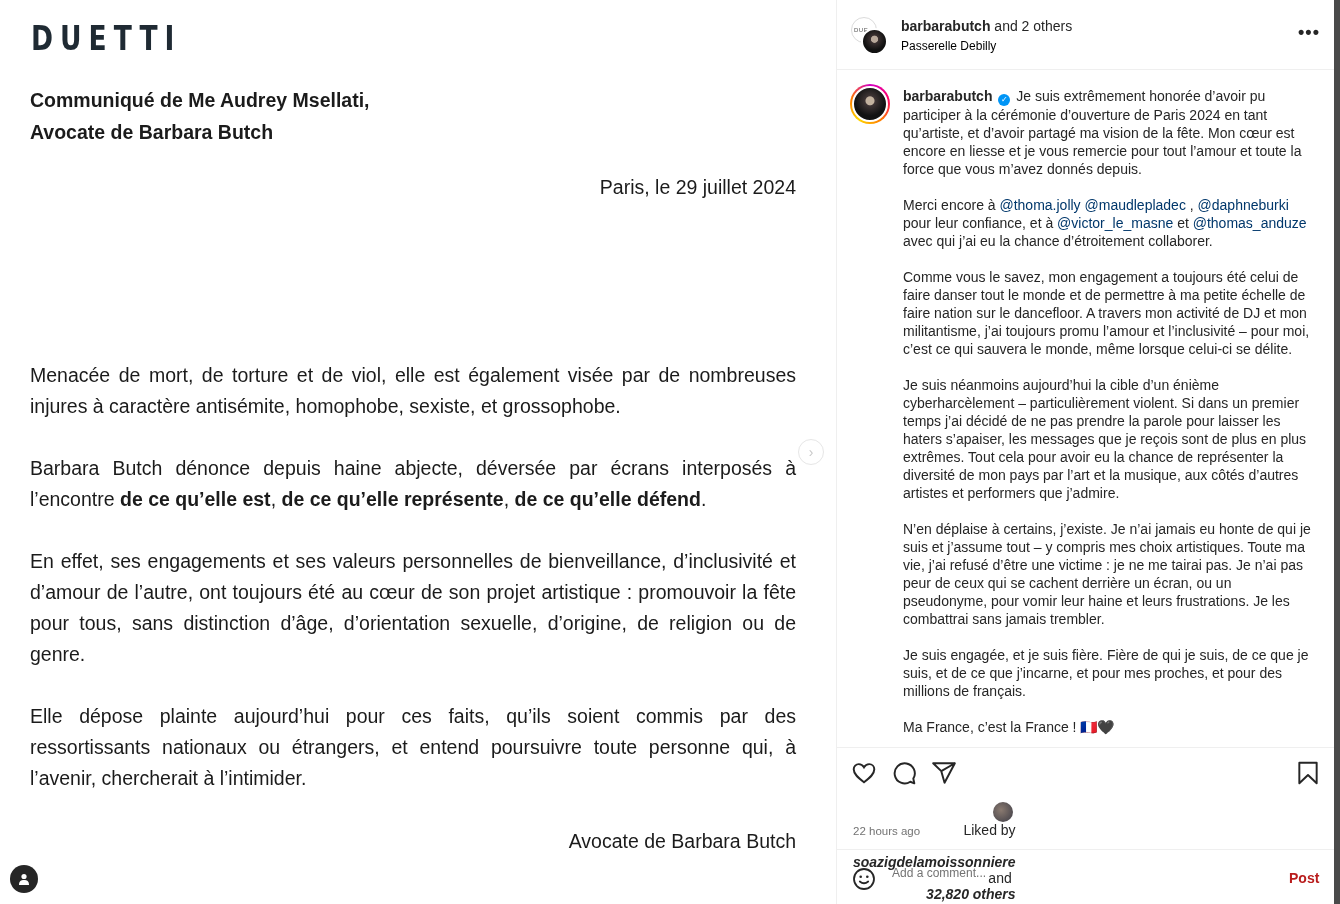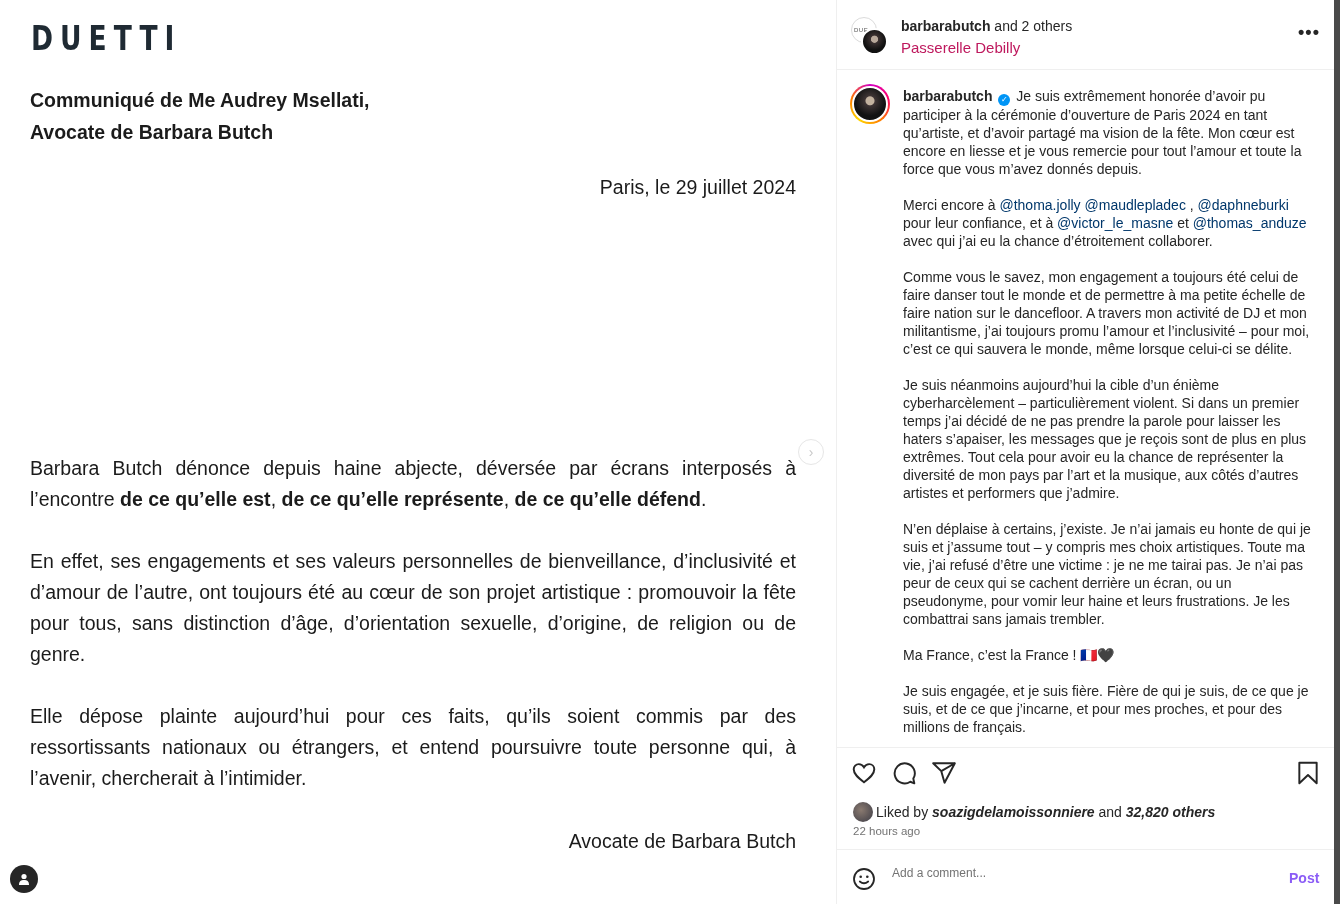--- a/index.html
+++ b/index.html
@@ -26,58 +26,59 @@
   
   .side { position: absolute; left: 836px; top: 0; width: 526px; height: 904px; border-left: 1px solid #efefef; background: #fff; }
   .edge-bar { position: absolute; left: 1334px; top: 0; width: 6px; height: 904px; background: #4a4a4a; }
 
   .head { position: absolute; left: 0; top: 0; width: 498px; height: 70px; border-bottom: 1px solid #efefef; }
   .head-avatar { position: absolute; left: 14px; top: 17px; width: 40px; height: 40px; }
   .head-avatar .back { position: absolute; left: 0; top: 0; width: 26px; height: 26px; border-radius: 50%; background: #fff; border: 1px solid #dbdbdb; font-size: 6px; color: #555; display: flex; align-items: center; padding-left: 2px; letter-spacing: 0.5px; }
   .head-avatar .front { position: absolute; left: 10px; top: 11px; width: 27px; height: 27px; border-radius: 50%; background: radial-gradient(circle at 50% 40%, #b8a89a 0 18%, #3a3030 22%, #111 60%); border: 2px solid #fff; }
   .head-user { position: absolute; left: 64px; top: 18px; font-size: 14px; color: #262626; }
   .head-user b { font-weight: bold; font-weight: 600; }
-  .head-loc { position: absolute; left: 64px; top: 39px; font-size: 15px; color: #be185d; }
+  .head-loc { position: absolute; left: 64px; top: 39px; font-size: 12px; color: #000000; }
   .more-btn { position: absolute; left: 460px; top: 22px; width: 24px; height: 24px; font-size: 18px; font-weight: bold; color: #262626; text-align: center; line-height: 20px; letter-spacing: 1px; }
 
   .caption { position: absolute; left: 0; top: 71px; width: 498px; height: 676px; overflow: hidden; }
   .cap-avatar { position: absolute; left: 13px; top: 13px; width: 40px; height: 40px; border-radius: 50%; background: conic-gradient(#d300c5, #ff0069, #ff7a00, #ffd600, #ff7a00, #d300c5); padding: 2px; }
   .cap-avatar .inner { width: 36px; height: 36px; border-radius: 50%; border: 2px solid #fff; background: radial-gradient(circle at 50% 40%, #c3b29f 0 16%, #3e3434 20%, #121212 60%); }
   .cap-text { position: absolute; left: 66px; top: 16px; width: 410px; font-size: 14px; line-height: 18px; color: #262626; }
   .cap-text .user { font-weight: bold; }
   .verified { display: inline-block; width: 12px; height: 12px; border-radius: 50%; background: #0095f6; color: #fff; font-size: 8px; line-height: 12px; text-align: center; vertical-align: -1px; margin: 0 2px; }
   .cap-text p { margin-bottom: 18px; }
   .mention { color: #00376b; }
 
   .actions { position: absolute; left: 0; top: 747px; width: 498px; height: 157px; border-top: 1px solid #efefef; }
   .icon-btn { position: absolute; width: 28px; height: 28px; }
   .like-btn { left: 14px; top: 12px; }
   .comment-btn { left: 54px; top: 12px; }
   .share-btn { left: 94px; top: 12px; }
   .save-btn { left: 458px; top: 12px; }
-  .likes { position: absolute; left: 16px; top: 54px; font-size: 14px; color: #262626; display: flex; align-items: center; }
+  .likes { position: absolute; left: 16px; top: 54px; font-size: 14px; color: #262626; display: flex; align-items: flex-end; flex-direction: column; }
   .likes .mini-av { width: 20px; height: 20px; border-radius: 50%; background: radial-gradient(circle at 40% 40%, #8a7a70, #3b3b45); margin-right: 3px; }
   .likes b { font-weight: bold; font-style: italic; }
   .time { position: absolute; left: 16px; top: 77px; font-size: 11.5px; color: #737373; }
   .comment-bar { position: absolute; left: 0; top: 101px; width: 498px; height: 56px; border-top: 1px solid #efefef; }
   .emoji-btn { position: absolute; left: 15px; top: 17px; width: 24px; height: 24px; }
   .comment-input { position: absolute; left: 55px; top: 12px; width: 380px; height: 22px; border: none; outline: none; font-size: 12px; font-family: "Liberation Sans", sans-serif; color: #262626; background: transparent; }
   .comment-input::placeholder { color: #737373; }
-  .post-btn { position: absolute; left: 452px; top: 20px; font-size: 14px; font-weight: bold; color: #8b5cf6; background: none; border: none; font-family: "Liberation Sans", sans-serif; }
+  .post-btn { position: absolute; left: 452px; top: 20px; font-size: 14px; font-weight: bold; color: #b91c1c; background: none; border: none; font-family: "Liberation Sans", sans-serif; }
 </style>
 </head>
 <body>
 
 <div class="media">
   <div class="logo">DUETTI</div>
   <div class="doc-title">
     <div>Communiqué de Me Audrey Msellati,</div>
     <div>Avocate de Barbara Butch</div>
   </div>
   <div class="doc doc-date">Paris, le 29 juillet 2024</div>
+  <div class="doc para p2">Menacée de mort, de torture et de viol, elle est également visée par de nombreuses injures à caractère antisémite, homophobe, sexiste, et grossophobe.</div>
   <div class="doc para p3"><span>Barbara Butch dénonce depuis haine abjecte, déversée par écrans interposés à l’encontre </span><b>de ce qu’elle est</b><span>, </span><b>de ce qu’elle représente</b><span>, </span><b>de ce qu’elle défend</b><span>.</span></div>
   <div class="doc para p4">En effet, ses engagements et ses valeurs personnelles de bienveillance, d’inclusivité et d’amour de l’autre, ont toujours été au cœur de son projet artistique : promouvoir la fête pour tous, sans distinction d’âge, d’orientation sexuelle, d’origine, de religion ou de genre.</div>
   <div class="doc para p5">Elle dépose plainte aujourd’hui pour ces faits, qu’ils soient commis par des ressortissants nationaux ou étrangers, et entend poursuivre toute personne qui, à l’avenir, chercherait à l’intimider.</div>
   <div class="doc sign">
     <div>Avocate de Barbara Butch</div>
   </div>
   <div class="next-btn">
     <span>›</span>
   </div>
   <div class="tag-btn">
@@ -102,22 +103,22 @@
   <div class="caption">
     <div class="cap-avatar">
         <div class="inner"></div>
       </div>
     <div class="cap-text">
       <p><span class="user">barbarabutch</span> <span class="verified">✓</span> <span>Je suis extrêmement honorée d’avoir pu participer à la cérémonie d’ouverture de Paris 2024 en tant qu’artiste, et d’avoir partagé ma vision de la fête. Mon cœur est encore en liesse et je vous remercie pour tout l’amour et toute la force que vous m’avez donnés depuis.</span></p>
       <p><span>Merci encore à </span><span class="mention">@thoma.jolly</span> <span class="mention">@maudlepladec</span><span> , </span><span class="mention">@daphneburki</span><span> pour leur confiance, et à </span><span class="mention">@victor_le_masne</span><span> et </span><span class="mention">@thomas_anduze</span><span> avec qui j’ai eu la chance d’étroitement collaborer.</span></p>
       <p>Comme vous le savez, mon engagement a toujours été celui de faire danser tout le monde et de permettre à ma petite échelle de faire nation sur le dancefloor. A travers mon activité de DJ et mon militantisme, j’ai toujours promu l’amour et l’inclusivité – pour moi, c’est ce qui sauvera le monde, même lorsque celui-ci se délite.</p>
       <p>Je suis néanmoins aujourd’hui la cible d’un énième cyberharcèlement – particulièrement violent. Si dans un premier temps j’ai décidé de ne pas prendre la parole pour laisser les haters s’apaiser, les messages que je reçois sont de plus en plus extrêmes. Tout cela pour avoir eu la chance de représenter la diversité de mon pays par l’art et la musique, aux côtés d’autres artistes et performers que j’admire.</p>
       <p>N’en déplaise à certains, j’existe. Je n’ai jamais eu honte de qui je suis et j’assume tout – y compris mes choix artistiques. Toute ma vie, j’ai refusé d’être une victime : je ne me tairai pas. Je n’ai pas peur de ceux qui se cachent derrière un écran, ou un pseudonyme, pour vomir leur haine et leurs frustrations. Je les combattrai sans jamais trembler.</p>
+      <p>Je suis engagée, et je suis fière. Fière de qui je suis, de ce que je suis, et de ce que j’incarne, et pour mes proches, et pour des millions de français.</p>
       <p>Ma France, c’est la France ! 🇫🇷🖤</p>
-      <p>Je suis engagée, et je suis fière. Fière de qui je suis, de ce que je suis, et de ce que j’incarne, et pour mes proches, et pour des millions de français.</p>
     </div>
   </div>
 
   <div class="actions">
     <div class="icon-btn like-btn">
       <svg width="26" height="26" viewBox="0 0 24 24">
           <path d="M12 20.5 C6 16 2.5 12.8 2.5 8.6 C2.5 5.8 4.6 3.8 7.2 3.8 C9.2 3.8 11 5 12 6.8 C13 5 14.8 3.8 16.8 3.8 C19.4 3.8 21.5 5.8 21.5 8.6 C21.5 12.8 18 16 12 20.5 Z" fill="none" stroke="#262626" stroke-width="1.8"></path>
         </svg>
     </div>
     <div class="icon-btn comment-btn">

